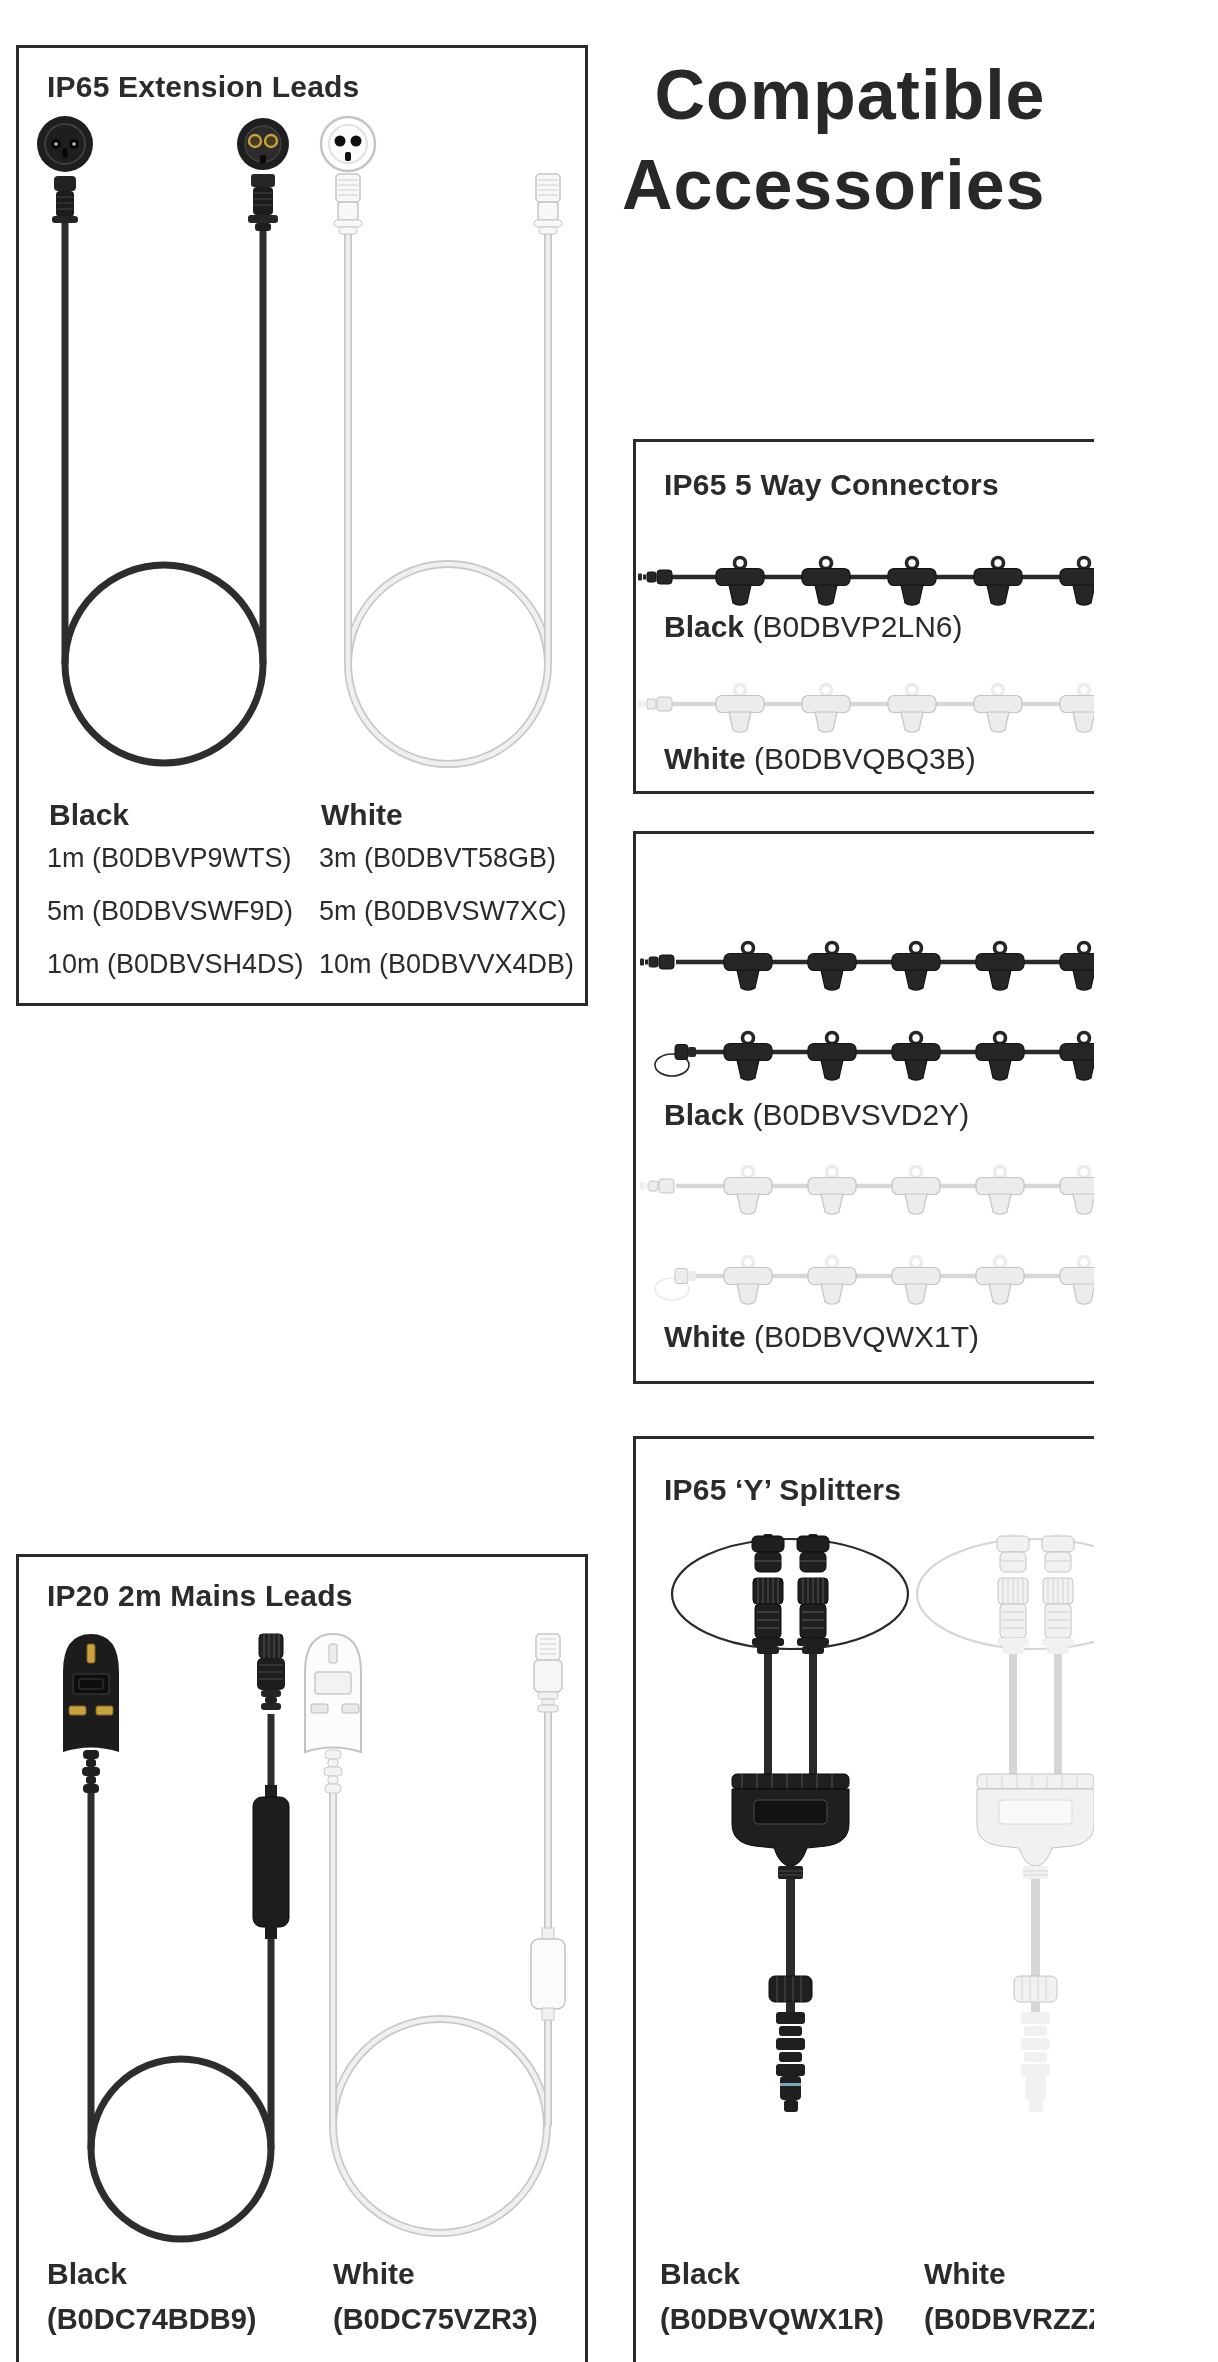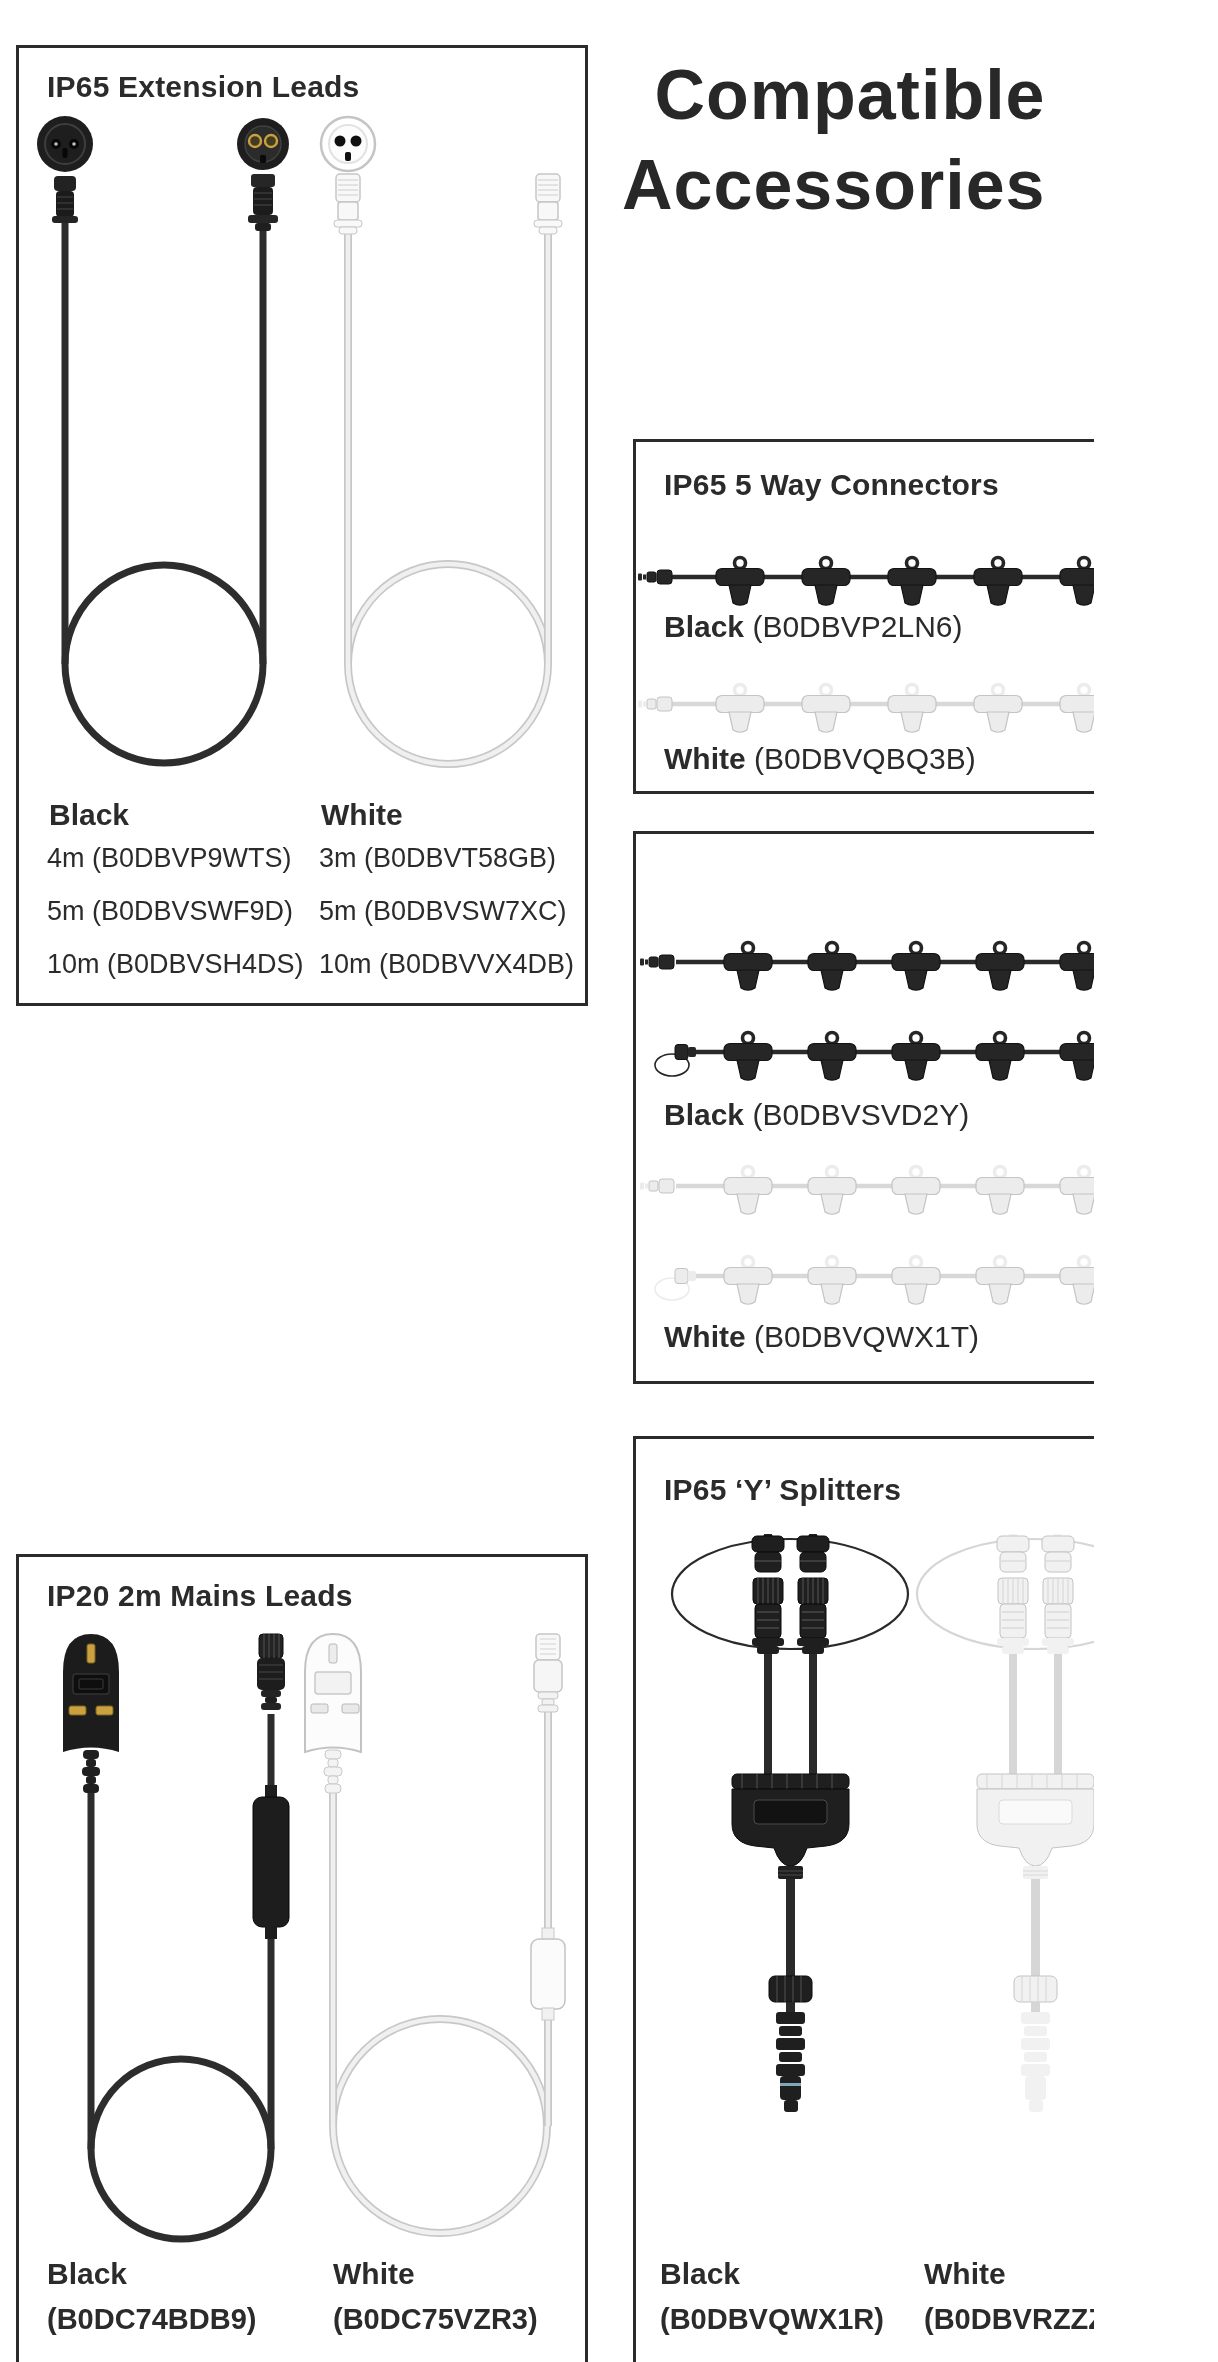--- a/index.html
+++ b/index.html
@@ -180,21 +180,21 @@
         <use href="#screwconn" class="sc-w" transform="translate(529,66)"></use>
         <circle cx="329" cy="36" r="27" fill="#ffffff" stroke="#c4c4c4" stroke-width="2.5"></circle>
         <circle cx="329" cy="36" r="19" fill="#fcfcfc" stroke="#e2e2e2" stroke-width="2"></circle>
         <circle cx="321" cy="33" r="5.5" fill="#101010"></circle>
           <circle cx="337" cy="33" r="5.5" fill="#101010"></circle>
         <rect x="326" y="44" width="6" height="9" rx="2" fill="#101010"></rect>
       </g>
     </svg>
     <div class="lbl" style="left:30px;top:750px">Black</div>
     <div class="lbl" style="left:302px;top:750px">White</div>
-    <div class="row" style="left:28px;top:795px">4m (B0DBVP9WTS)</div>
+    <div class="row" style="left:28px;top:795px">1m (B0DBVP9WTS)</div>
     <div class="row" style="left:28px;top:848px">5m (B0DBVSWF9D)</div>
     <div class="row" style="left:28px;top:901px">10m (B0DBVSH4DS)</div>
     <div class="row" style="left:300px;top:795px">3m (B0DBVT58GB)</div>
     <div class="row" style="left:300px;top:848px">5m (B0DBVSW7XC)</div>
     <div class="row" style="left:300px;top:901px">10m (B0DBVVX4DB)</div>
   </section>
 
   <section class="card" style="left:633px;top:408px;width:572px;height:355px">
     <h2 class="ctitle" style="top:26px">IP65 5 Way Connectors</h2>
     <svg class="art" style="top:0" width="572" height="355" viewBox="0 0 572 355">

